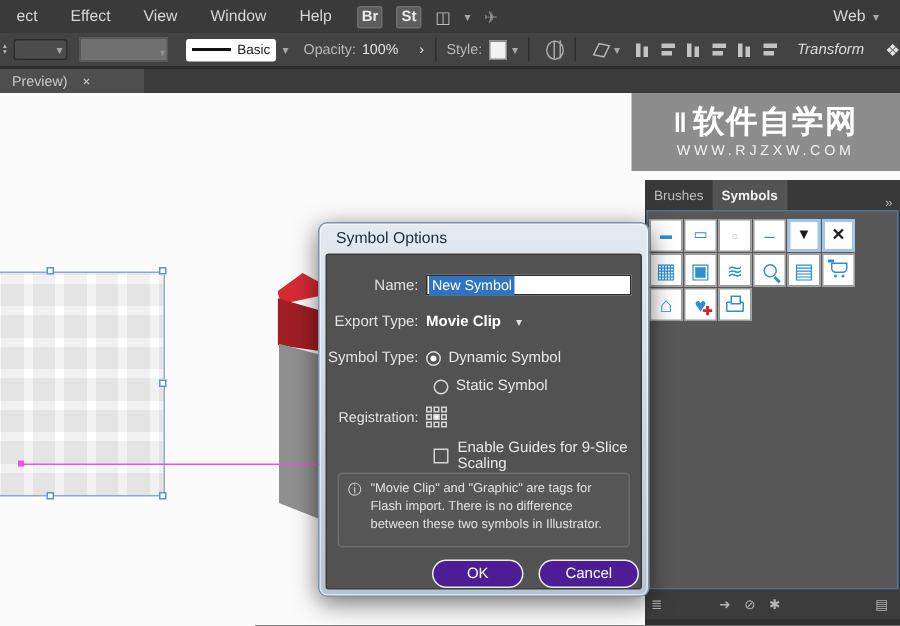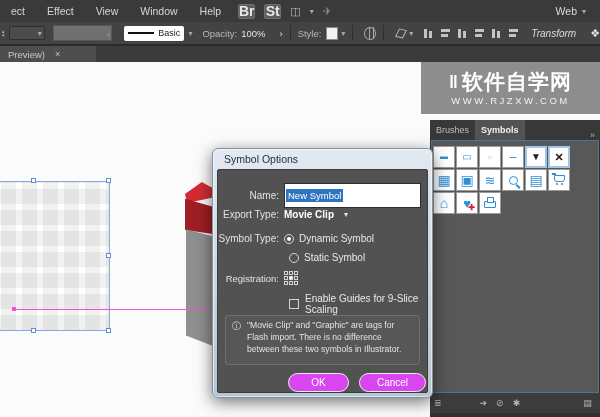--- a/index.html
+++ b/index.html
@@ -4,21 +4,21 @@
 <style>
   * { margin:0; padding:0; box-sizing:border-box; }
   html,body { width:600px; height:417px; overflow:hidden; background:#2b2b2b; }
   body { font-family:"Liberation Sans", sans-serif; }
   #app { position:relative; width:600px; height:417px; overflow:hidden;padding-left:32px; }
 
   
   .menubar { position:absolute; left:0; top:0; width:600px; height:22px; background:#3a3a3a; display:flex; align-items:center; z-index:4; }
   .menu-item { color:#d6d6d6; font-size:10.5px; padding:0 11px; height:22px; display:flex; align-items:center; cursor:default; }
   .mb-icons { display:flex; align-items:center; gap:9px; margin-left:6px; }
-  .sq-btn { width:17px; height:15px; background:#5d5d5d; border:1px solid #6e6e6e; border-radius:2px; color:#e8e8e8; font-size:14px; font-weight:bold; display:flex; align-items:center; justify-content:center; }
+  .sq-btn { width:17px; height:15px; background:#5d5d5d; border:1px solid #6e6e6e; border-radius:2px; color:#e8e8e8; font-size:10px; font-weight:bold; display:flex; align-items:center; justify-content:center; }
   .mb-glyph { color:#bdbdbd; font-size:11px; }
   .chev { color:#a8a8a8; font-size:8px; }
   .workspace { position:absolute; right:14px; top:0; height:22px; display:flex; align-items:center; gap:5px; color:#d9d9d9; font-size:10.5px; }
 
   
   .ctrlbar { position:absolute; left:0; top:22px; width:600px; height:23px; background:#434343; border-bottom:1px solid #2a2a2a; display:flex; align-items:center; z-index:4; }
   .stepper { display:flex; flex-direction:column; margin-left:2px; color:#b5b5b5; font-size:5px; line-height:4.5px; }
   .dd-box { width:40px; height:14px; background:#4c4c4c; border:1px solid #2e2e2e; border-radius:2px; margin-left:4px; position:relative; }
   .dd-box .chev { position:absolute; right:2px; top:2px; }
   .fill-swatch { width:66px; height:16px; background:#707070; border:1px solid #585858; margin-left:8px; position:relative; }
@@ -102,35 +102,35 @@
 
   
   .dialog { position:absolute; left:212px; top:148px; width:221px; height:250px; z-index:6;
     background:linear-gradient(#e3eaf1, #b6c4cf); border:1px solid #7e93a6; border-radius:6px;
     box-shadow:0 4px 16px rgba(0,0,0,0.55), inset 0 0 0 1px rgba(255,255,255,0.55); }
   .dlg-title { position:absolute; left:11px; top:4px; color:#1c2b39; font-size:10.5px; }
   .dlg-body { position:absolute; left:4px; right:4px; top:20px; bottom:4px; background:#525252; border:1px solid #3c3c3c; border-radius:2px; }
   .dlg-row { position:absolute; left:0; right:6px; display:flex; align-items:center; }
   .dlg-label { width:66px; text-align:right; color:#e2e2e2; font-size:10px; flex:none; padding-right:5px; }
   .dlg-label.small { font-size:9.5px; }
-  .name-input { width:138px; height:25px; background:#fff; border:1px solid #2e2e2e; display:flex; align-items:center; padding:0 1px; }
+  .name-input { width:138px; height:14px; background:#fff; border:1px solid #2e2e2e; display:flex; align-items:center; padding:0 1px; }
   .name-input .selected-text { background:#2f74c0; color:#fff; font-size:9.5px; padding:0 2px; line-height:13px; }
   .dd-value { color:#fff; font-size:10px; font-weight:bold;text-align:center; }
   .dd-chev { color:#e0e0e0; font-size:8px; margin-left:10px; }
   .radio { width:10px; height:10px; border:1px solid #d8d8d8; border-radius:50%; flex:none; margin-right:5px; position:relative; }
   .radio.on::after { content:""; position:absolute; left:2px; top:2px; width:4px; height:4px; border-radius:50%; background:#fff; }
   .opt-text { color:#e8e8e8; font-size:10px; }
   .reg-grid { display:grid; grid-template-columns:repeat(3,4px); grid-auto-rows:4px; gap:1px; }
   .reg-grid i { border:1px solid #d4d4d4; display:block; }
   .reg-grid i.sel { background:#fff; }
   .checkbox { width:10px; height:10px; border:1px solid #d4d4d4; background:transparent; flex:none; margin-right:6px; }
   .info-box { position:absolute; left:7px; right:7px; top:145px; height:50px; background:#575757; border:1px solid #6e6e6e; border-radius:3px; padding:4px 6px 4px 21px; }
   .info-ico { position:absolute; left:6px; top:4px; color:#e0e0e0; font-size:9px; }
   .info-text { color:#e3e3e3; font-size:8.6px; line-height:1.38; }
-  .dlg-btn { position:absolute; height:19px; border:1px solid #ededed; border-radius:10px; background:#d946ef;
+  .dlg-btn { position:absolute; height:19px; border:1px solid #ededed; border-radius:10px; background:#4c1d95;
     color:#fff; font-size:10px; display:flex; align-items:center; justify-content:center; }
   .btn-ok { left:70px; top:203px; width:61px; }
   .btn-cancel { left:141px; top:203px; width:67px; }
 </style>
 </head>
 <body>
 
 <div id="app">
 
   <div class="menubar">

